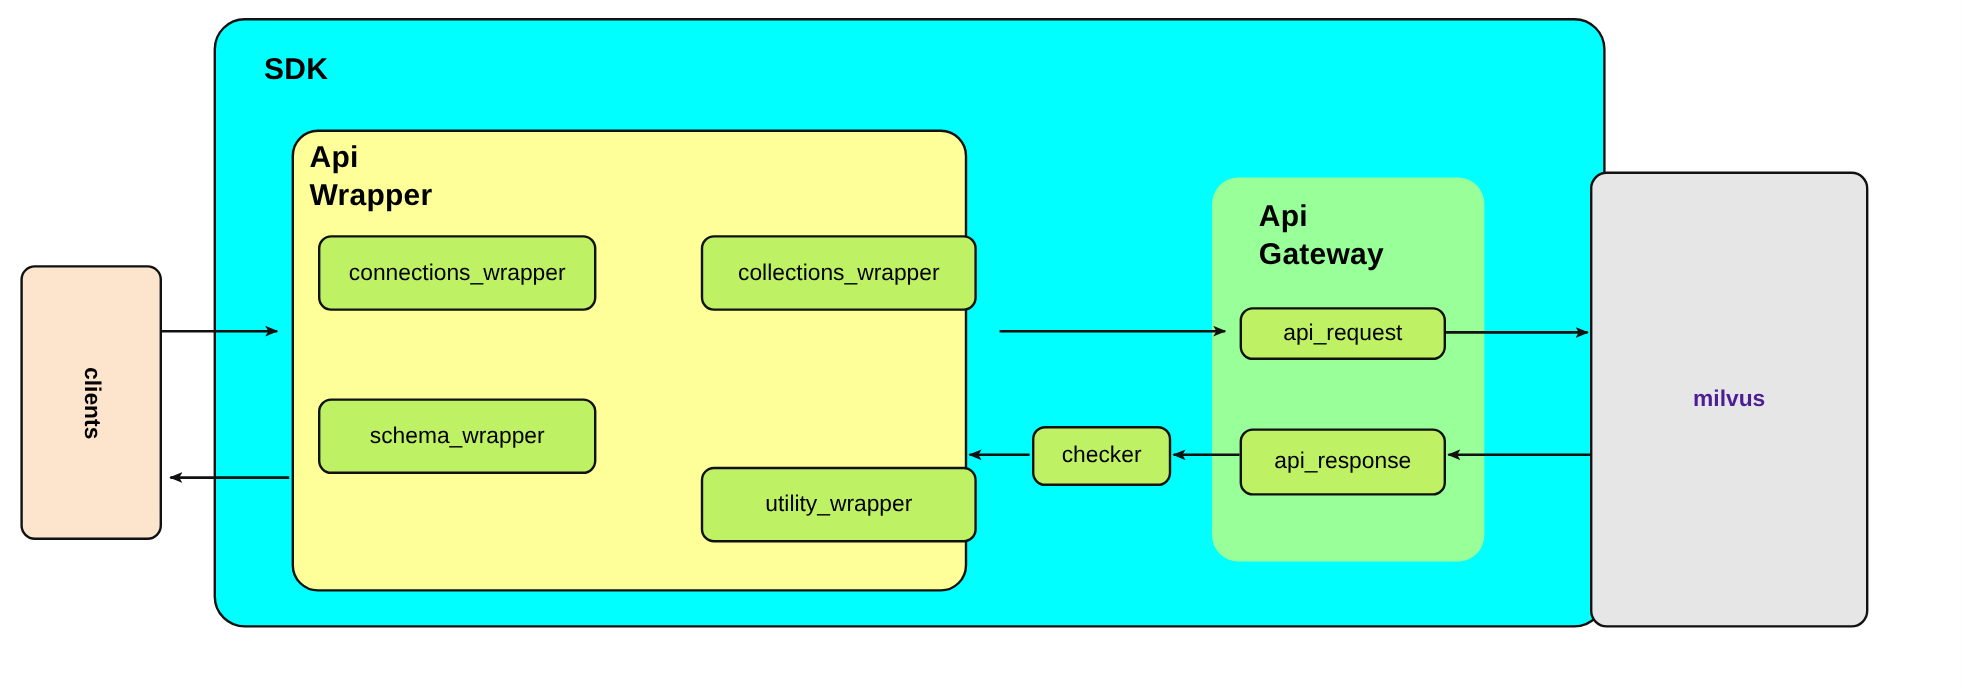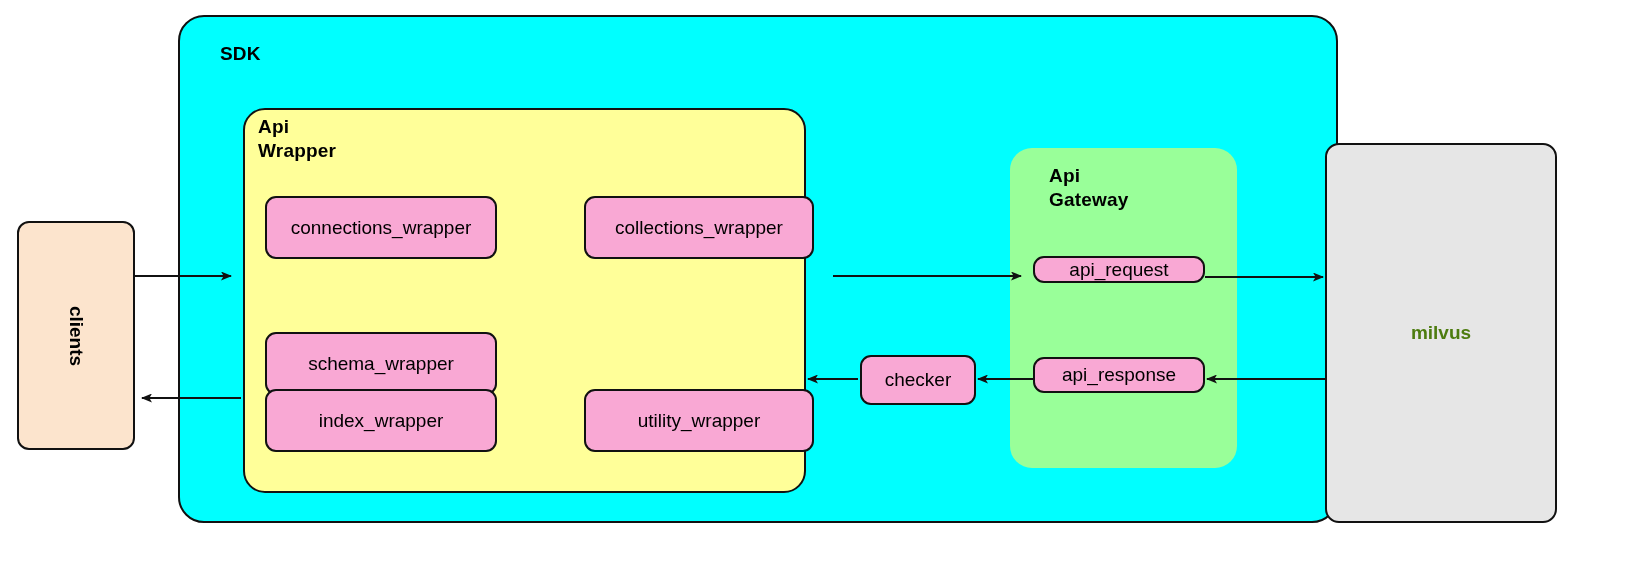--- a/index.html
+++ b/index.html
@@ -72,56 +72,56 @@
     height: 380px;
     background: #E6E6E6;
     border: 2px solid #111111;
     border-radius: 14px;
   }
 
   
   .group-title {
     position: absolute;
     font-weight: bold;
-    font-size: 19px;
+    font-size: 25px;
     color: #000000;
     line-height: 1.28;
     white-space: pre-line;
     letter-spacing: 0.2px;
   }
   .sdk-title   { left: 220px; top: 42px;  }
   .apiw-title  { left: 258px; top: 115px; }
   .apig-title  { left: 1049px; top: 164px; }
 
   
   .node {
     position: absolute;
     box-sizing: border-box;
-    background: #f9a8d4;
+    background: #bef264;
     border: 2px solid #111111;
     border-radius: 11px;
     display: flex;
     align-items: center;
     justify-content: center;
     font-size: 19px;
     color: #000000;
     text-align: center;
   }
 
   
   .w-c1 { left: 265px; width: 232px; }
   .w-c2 { left: 584px; width: 230px; }
   .w-r1 { top: 196px; height: 63px; }
   .w-r2 { top: 292px; height: 63px; margin-top: 40px; }
   .w-r3 { top: 389px; height: 63px; }
 
   
   .g-node { left: 1033px; width: 172px; }
-  .g-r1   { top: 256px; height: 27px; }
-  .g-r2   { top: 357px; height: 36px; text-align: right; }
+  .g-r1   { top: 256px; height: 44px; }
+  .g-r2   { top: 357px; height: 56px; text-align: right; }
 
   
   .checker-node {
     left: 860px;
     top: 355px;
     width: 116px;
     height: 50px;
   }
 
   
@@ -148,21 +148,21 @@
     position: absolute;
     left: 1325px;
     top: 143px;
     width: 232px;
     height: 380px;
     display: flex;
     align-items: center;
     justify-content: center;
     font-weight: bold;
     font-size: 19px;
-    color: #4d7c0f;
+    color: #4c1d95;
     pointer-events: none;
   }
 
   
   #connectors {
     position: absolute;
     left: 0;
     top: 0;
     width: 1634px;
     height: 574px;
@@ -186,21 +186,20 @@
 
   <div class="group-title sdk-title">SDK</div>
   <div class="group-title apiw-title">Api
 Wrapper</div>
   <div class="group-title apig-title">Api
 Gateway</div>
 
   <div class="node w-c1 w-r1">connections_wrapper</div>
   <div class="node w-c2 w-r1">collections_wrapper</div>
   <div class="node w-c1 w-r2">schema_wrapper</div>
-  <div class="node w-c1 w-r3">index_wrapper</div>
   <div class="node w-c2 w-r3">utility_wrapper</div>
 
   <div class="node g-node g-r1">api_request</div>
   <div class="node g-node g-r2">api_response</div>
 
   <div class="node checker-node">checker</div>
 
   <div class="clients-label">
     <span>clients</span>
   </div>

